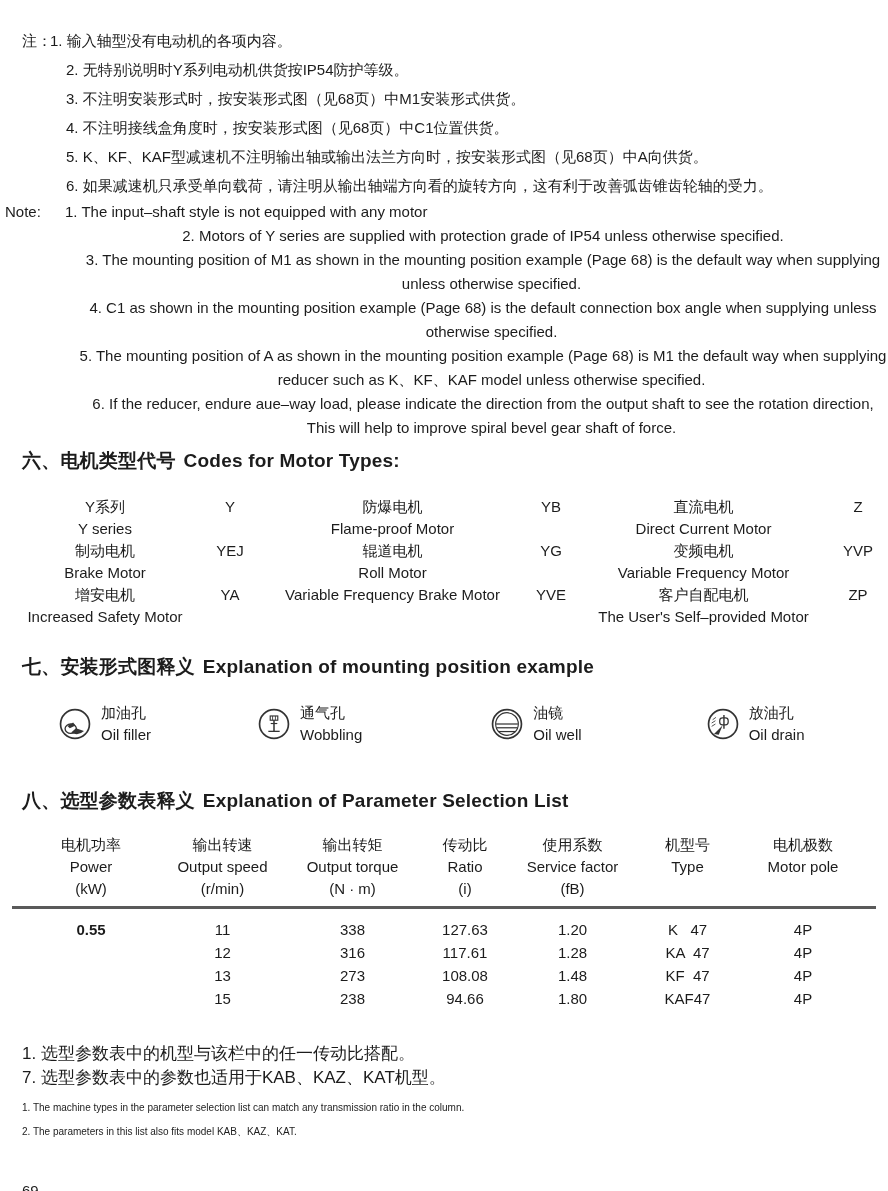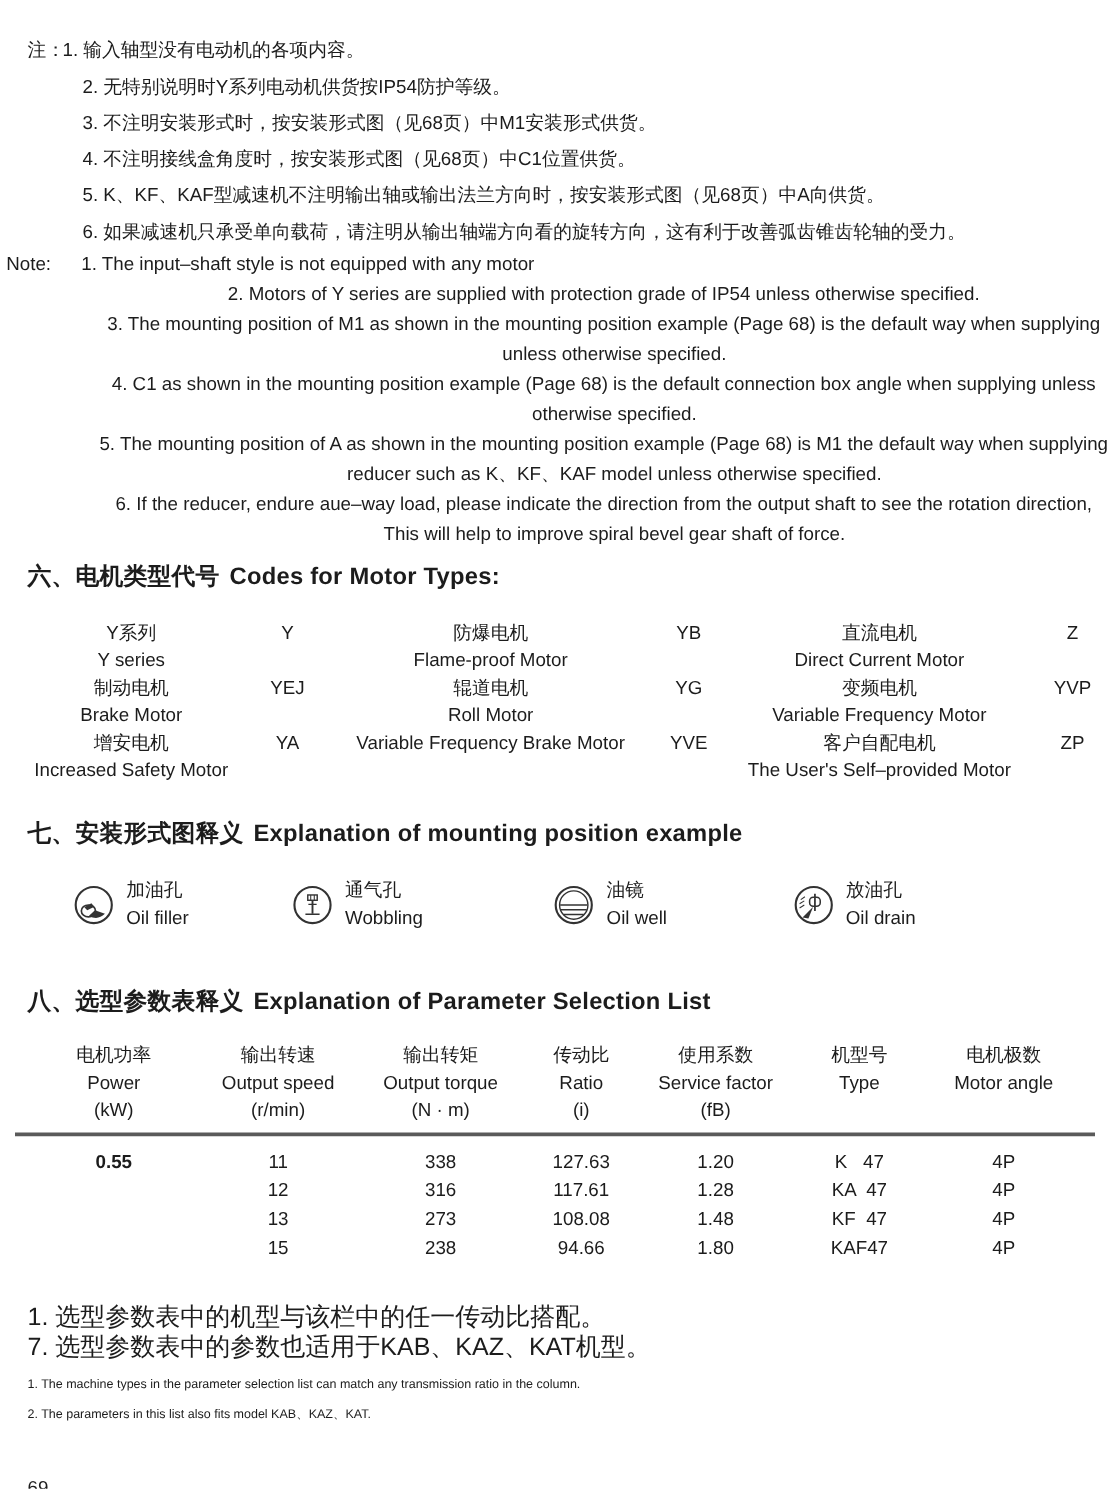--- a/index.html
+++ b/index.html
@@ -35,21 +35,21 @@
   .motor-table{
     margin-top:22px;
     display:grid;
     grid-template-columns:210px 40px 285px 32px 273px 36px;
     font-size:15px;line-height:22px;
   }
   .motor-name{text-align:center;}
   .motor-code{text-align:center;}
 
   
-  .legend{margin-top:22px;display:flex;align-items:center;}
+  .legend{margin-top:22px;display:flex;align-items:center;gap:24px;}
   .legend-item{display:flex;align-items:center;}
   .legend-item .icon{flex:0 0 auto;}
   .legend-text{margin-left:9px;font-size:15px;line-height:22px;}
   .lg1{margin-left:58px;}
   .lg2{margin-left:82px;}
   .lg3{margin-left:104px;}
   .lg4{margin-left:100px;}
 
   
   .param-table{margin-left:12px;width:864px;margin-top:20px;}
@@ -58,21 +58,21 @@
     grid-template-columns:158px 105px 155px 70px 145px 85px 146px;
   }
   .param-grid .cell{text-align:center;font-size:15px;line-height:22px;}
   .param-rule{border-top:3px solid #5a5a5a;margin-top:6px;}
   .param-body{margin-top:9px;}
   .param-body .cell{line-height:23px;}
   .bold{font-weight:bold;}
   .pre{white-space:pre;}
 
   
-  .footnotes-cn{margin-top:32px;margin-left:22px;font-size:20px;line-height:24px;}
+  .footnotes-cn{margin-top:32px;margin-left:22px;font-size:17px;line-height:24px;}
   .footnotes-en{margin-top:6px;margin-left:22px;font-size:10px;line-height:24px;}
 
   
   .page-num{position:absolute;left:22px;top:1156px;font-size:15px;}
 
   svg{display:block;}
 </style>
 </head>
 <body>
 
@@ -260,21 +260,21 @@
         <div>使用系数</div>
         <div>Service factor</div>
         <div>(fB)</div>
       </div>
       <div class="cell">
         <div>机型号</div>
         <div>Type</div>
       </div>
       <div class="cell">
         <div>电机极数</div>
-        <div>Motor angle</div>
+        <div>Motor pole</div>
       </div>
     </div>
 
     <div class="param-rule"></div>
 
     <div class="param-grid param-body">
 
       <div class="cell bold">0.55</div>
       <div class="cell">11</div>
       <div class="cell">338</div>

